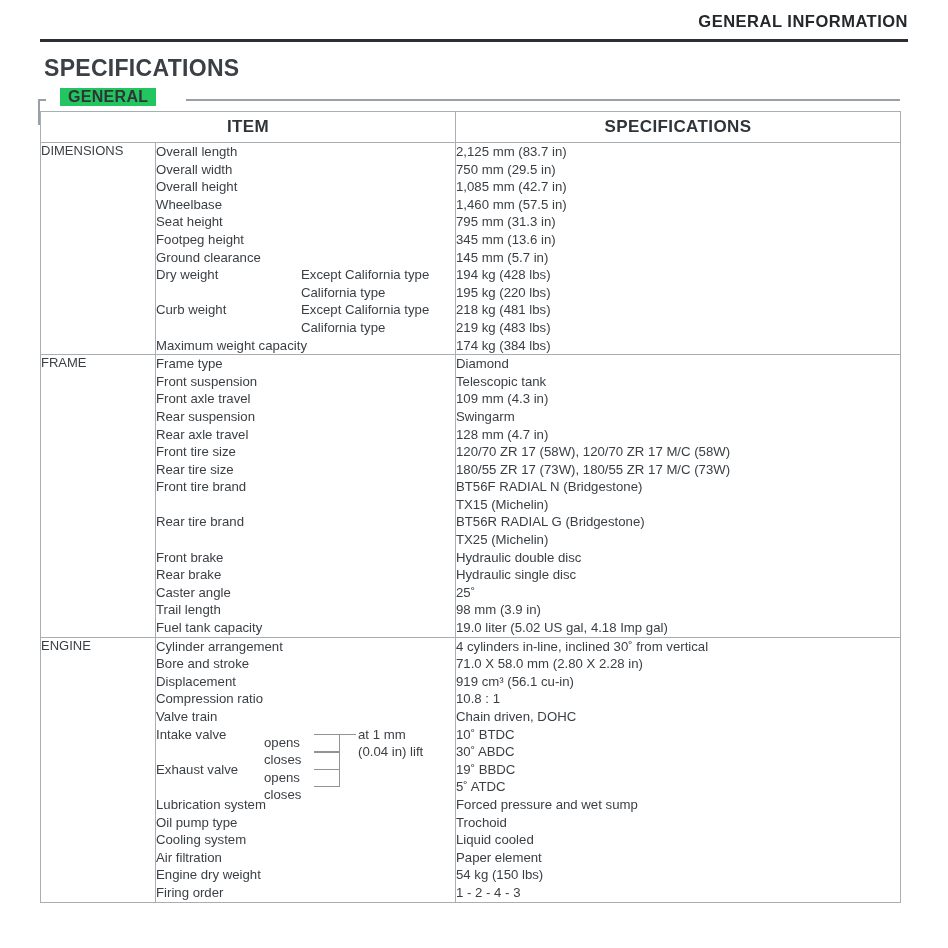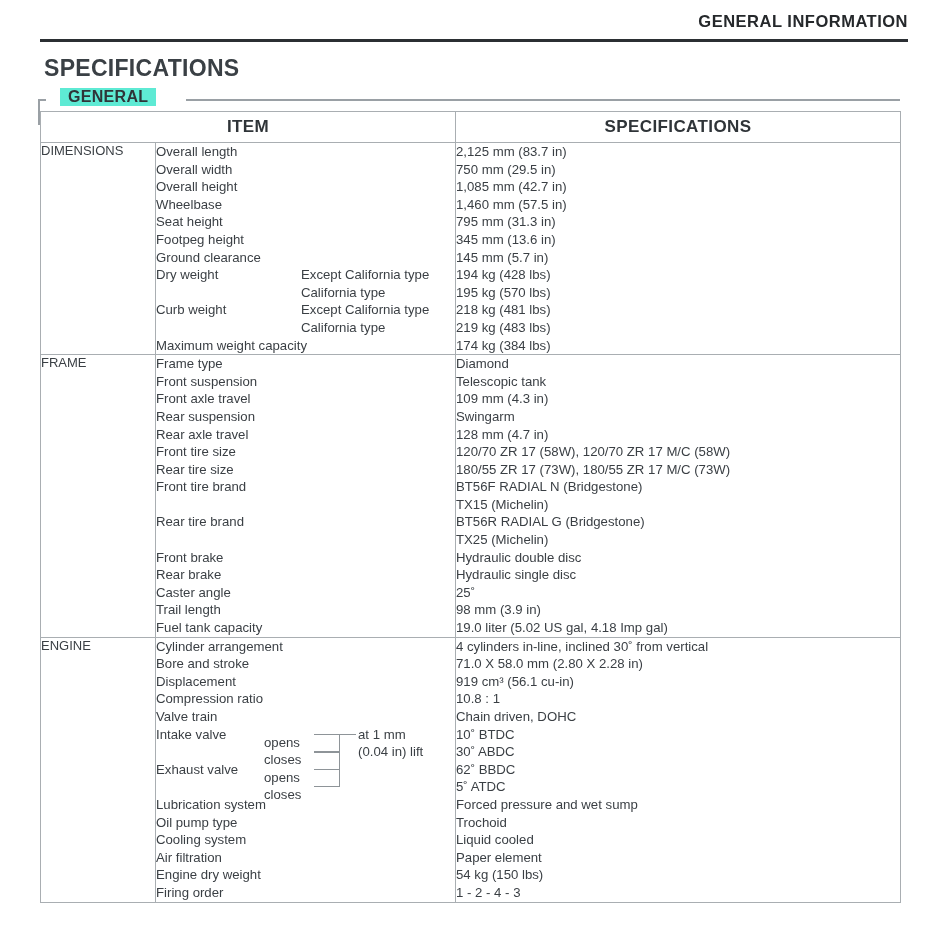--- a/index.html
+++ b/index.html
@@ -63,21 +63,21 @@
     left: 38px;
     top: 99px;
     width: 862px;
     height: 822px;
   }
   .group-legend {
     position: absolute;
     left: 22px;
     top: -11px;
     padding: 0 8px;
-    background: #5eead4;
+    background: #22c55e;
     font-size: 16px;
     font-weight: bold;
     letter-spacing: 0.3px;
     color: #2f3438;
     z-index: 3;
   }
   
   .group-edge {
     position: absolute;
     background: #9aa0a5;
@@ -241,21 +241,21 @@
         </td>
         <td class="spec-cell">
           <div class="line">2,125 mm  (83.7 in)</div>
           <div class="line">750 mm (29.5 in)</div>
           <div class="line">1,085 mm (42.7 in)</div>
           <div class="line">1,460 mm (57.5 in)</div>
           <div class="line">795 mm (31.3 in)</div>
           <div class="line">345 mm (13.6 in)</div>
           <div class="line">145 mm (5.7 in)</div>
           <div class="line">194 kg (428 lbs)</div>
-          <div class="line">195 kg (570 lbs)</div>
+          <div class="line">195 kg (220 lbs)</div>
           <div class="line">218 kg (481 lbs)</div>
           <div class="line">219 kg (483 lbs)</div>
           <div class="line">174 kg (384 lbs)</div>
         </td>
       </tr>
 
       <tr>
         <td class="cat-cell">FRAME</td>
         <td class="item-cell">
           <div class="line">Frame type</div>
@@ -342,21 +342,21 @@
           <div class="line">Firing order</div>
         </td>
         <td class="spec-cell">
           <div class="line">4 cylinders in-line, inclined 30˚ from vertical</div>
           <div class="line">71.0 X 58.0 mm (2.80 X 2.28 in)</div>
           <div class="line">919 cm³ (56.1 cu-in)</div>
           <div class="line">10.8 : 1</div>
           <div class="line">Chain driven, DOHC</div>
           <div class="line">10˚ BTDC</div>
           <div class="line">30˚ ABDC</div>
-          <div class="line">62˚ BBDC</div>
+          <div class="line">19˚ BBDC</div>
           <div class="line">5˚ ATDC</div>
           <div class="line">Forced pressure and wet sump</div>
           <div class="line">Trochoid</div>
           <div class="line">Liquid cooled</div>
           <div class="line">Paper element</div>
           <div class="line">54 kg (150 lbs)</div>
           <div class="line">1 - 2 - 4 - 3</div>
         </td>
       </tr>
 

